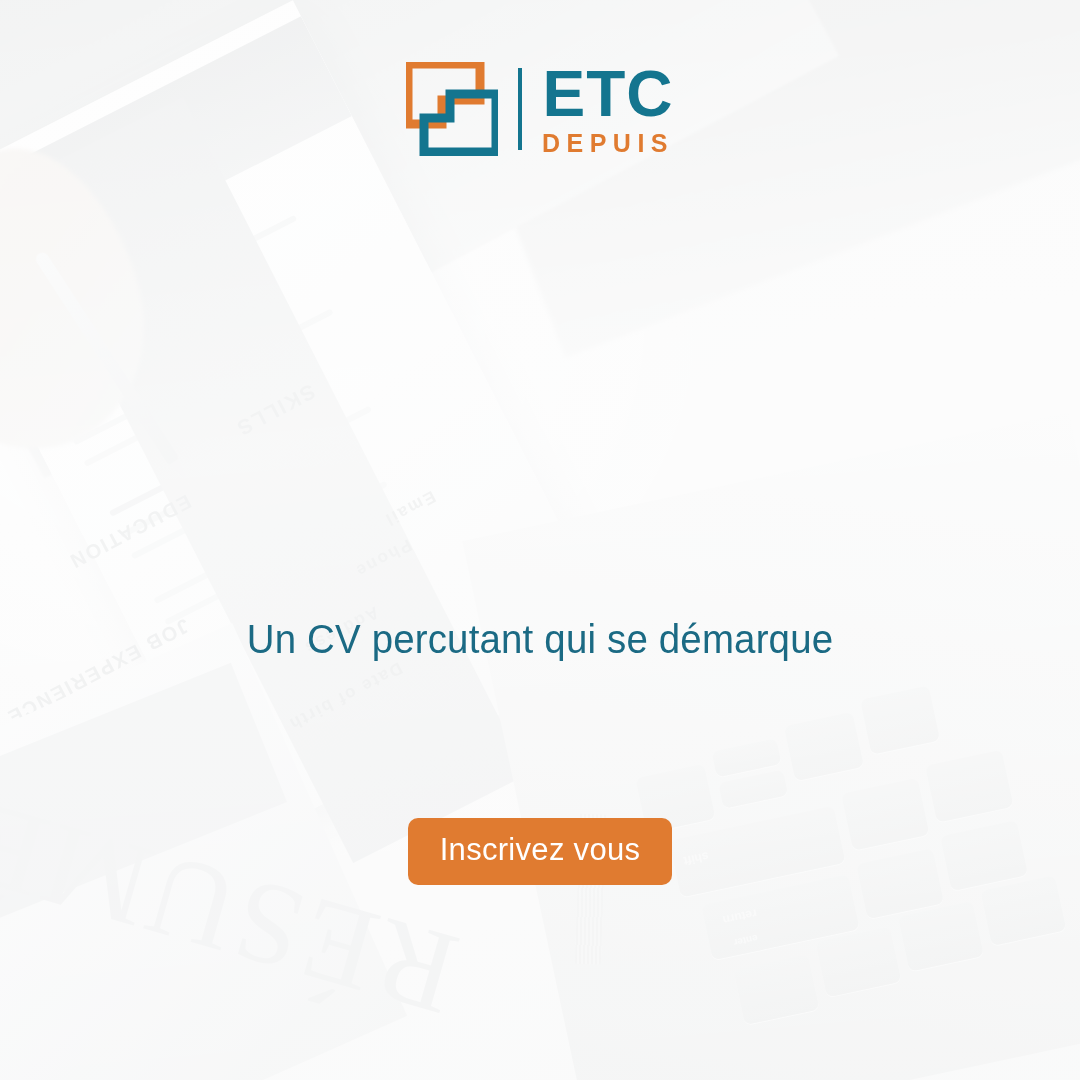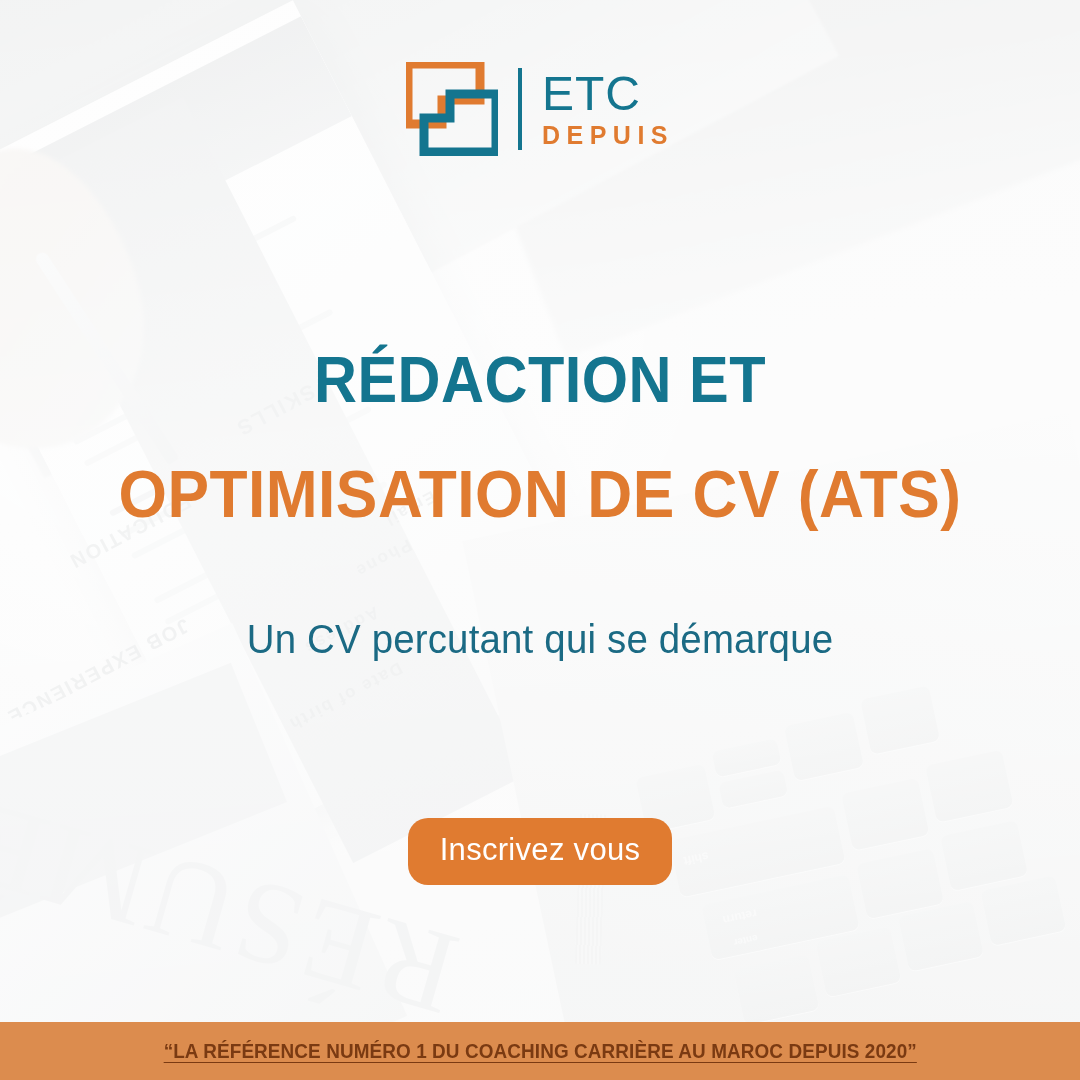--- a/index.html
+++ b/index.html
@@ -237,24 +237,25 @@
     background: #14758f;
     flex: 0 0 auto;
   }
   .logo-words {
     display: flex;
     flex-direction: column;
     align-items: stretch;
     line-height: 1;
   }
   .logo-etc {
-    font-size: 48px;
-    font-weight: 400;
+    font-size: 64px;
+    font-weight: 700;
     color: #14758f;
     letter-spacing: 1px;
+    text-align: center;
   }
   .logo-academy {
     font-size: 25px;
     font-weight: 700;
     color: #e07b30;
     letter-spacing: 6.5px;
     text-align: right;
     margin-top: 5px;
   }
 
@@ -294,21 +295,21 @@
     display: flex;
     justify-content: center;
   }
   .cta {
     display: inline-block;
     background: #e07b30;
     color: #ffffff;
     font-size: 31px;
     letter-spacing: .3px;
     padding: 14px 32px 17px;
-    border-radius: 20px;
+    border-radius: 10px;
     border: none;
     cursor: pointer;
     font-family: inherit;
   }
 
   
   .banner {
     position: absolute;
     left: 0; right: 0;
     bottom: 0;
@@ -412,28 +413,21 @@
     </svg>
 
     <div class="logo-rule"></div>
 
     <div class="logo-words">
       <div class="logo-etc">ETC</div>
       <div class="logo-academy">DEPUIS</div>
     </div>
   </div>
 
-  <div class="headline">
-    <div class="headline-line teal">RÉDACTION ET</div>
-    <div class="headline-line orange">OPTIMISATION DE CV (ATS)</div>
-  </div>
 
   <div class="subtitle">Un CV percutant qui se démarque</div>
 
   <div class="cta-wrap">
     <button class="cta">Inscrivez vous</button>
   </div>
 
-  <div class="banner">
-    <div class="banner-text">“LA RÉFÉRENCE NUMÉRO 1 DU COACHING CARRIÈRE AU MAROC DEPUIS 2020”</div>
-  </div>
 
 </div>
 
 </body></html>

